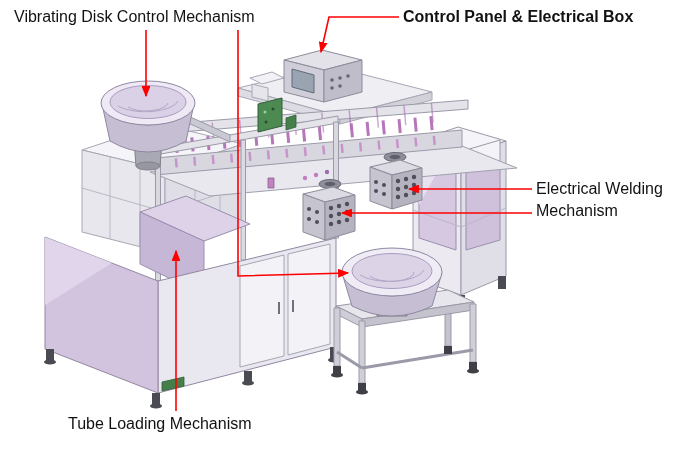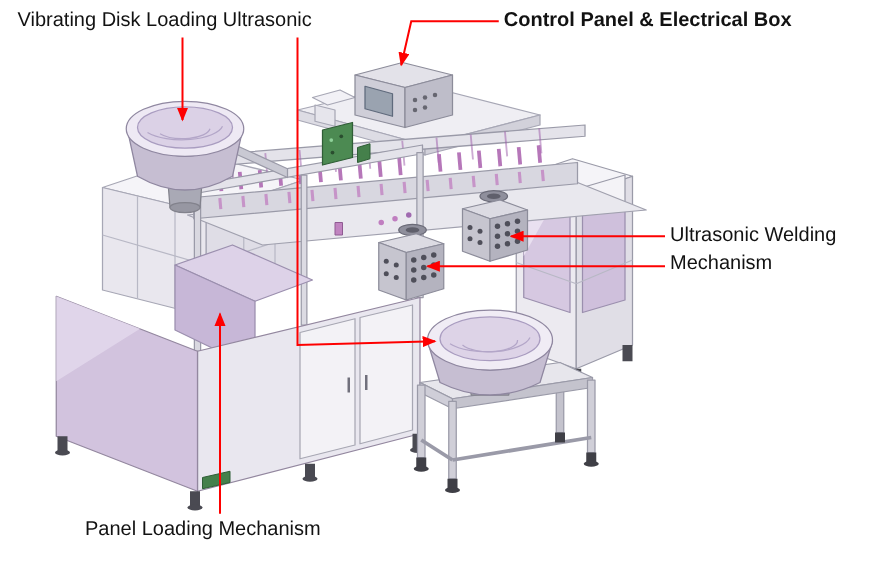--- a/index.html
+++ b/index.html
@@ -225,21 +225,21 @@
   <g stroke="#fe0000" fill="none" stroke-width="1.6">
     <polyline points="146,30 146,96" marker-end="url(#arrowR)"></polyline>
     <polyline points="238,30 238,276 348,273" marker-end="url(#arrowR)"></polyline>
     <polyline points="399,17 329,17 321,52" marker-end="url(#arrowR)"></polyline>
     <polyline points="532,189 409,189" marker-end="url(#arrowR)"></polyline>
     <polyline points="532,213 342,213" marker-end="url(#arrowR)"></polyline>
     <polyline points="176,411 176,251" marker-end="url(#arrowR)"></polyline>
   </g>
 </svg>
 
-<div class="label" style="left:14px;top:6px;">Vibrating Disk Loading Ultrasonic</div>
+<div class="label" style="left:14px;top:6px;">Vibrating Disk Control Mechanism</div>
 
 <div class="label" style="left:403px;top:6px;font-weight:bold;">Control Panel &amp; Electrical Box</div>
 
-<div class="label wrap" style="left:536px;top:178px;width:152px;">Ultrasonic Welding Mechanism</div>
-
-<div class="label" style="left:68px;top:413px;">Panel Loading Mechanism</div>
+<div class="label wrap" style="left:536px;top:178px;width:152px;">Electrical Welding Mechanism</div>
+
+<div class="label" style="left:68px;top:413px;">Tube Loading Mechanism</div>
 
 </div>
 
 </body></html>

